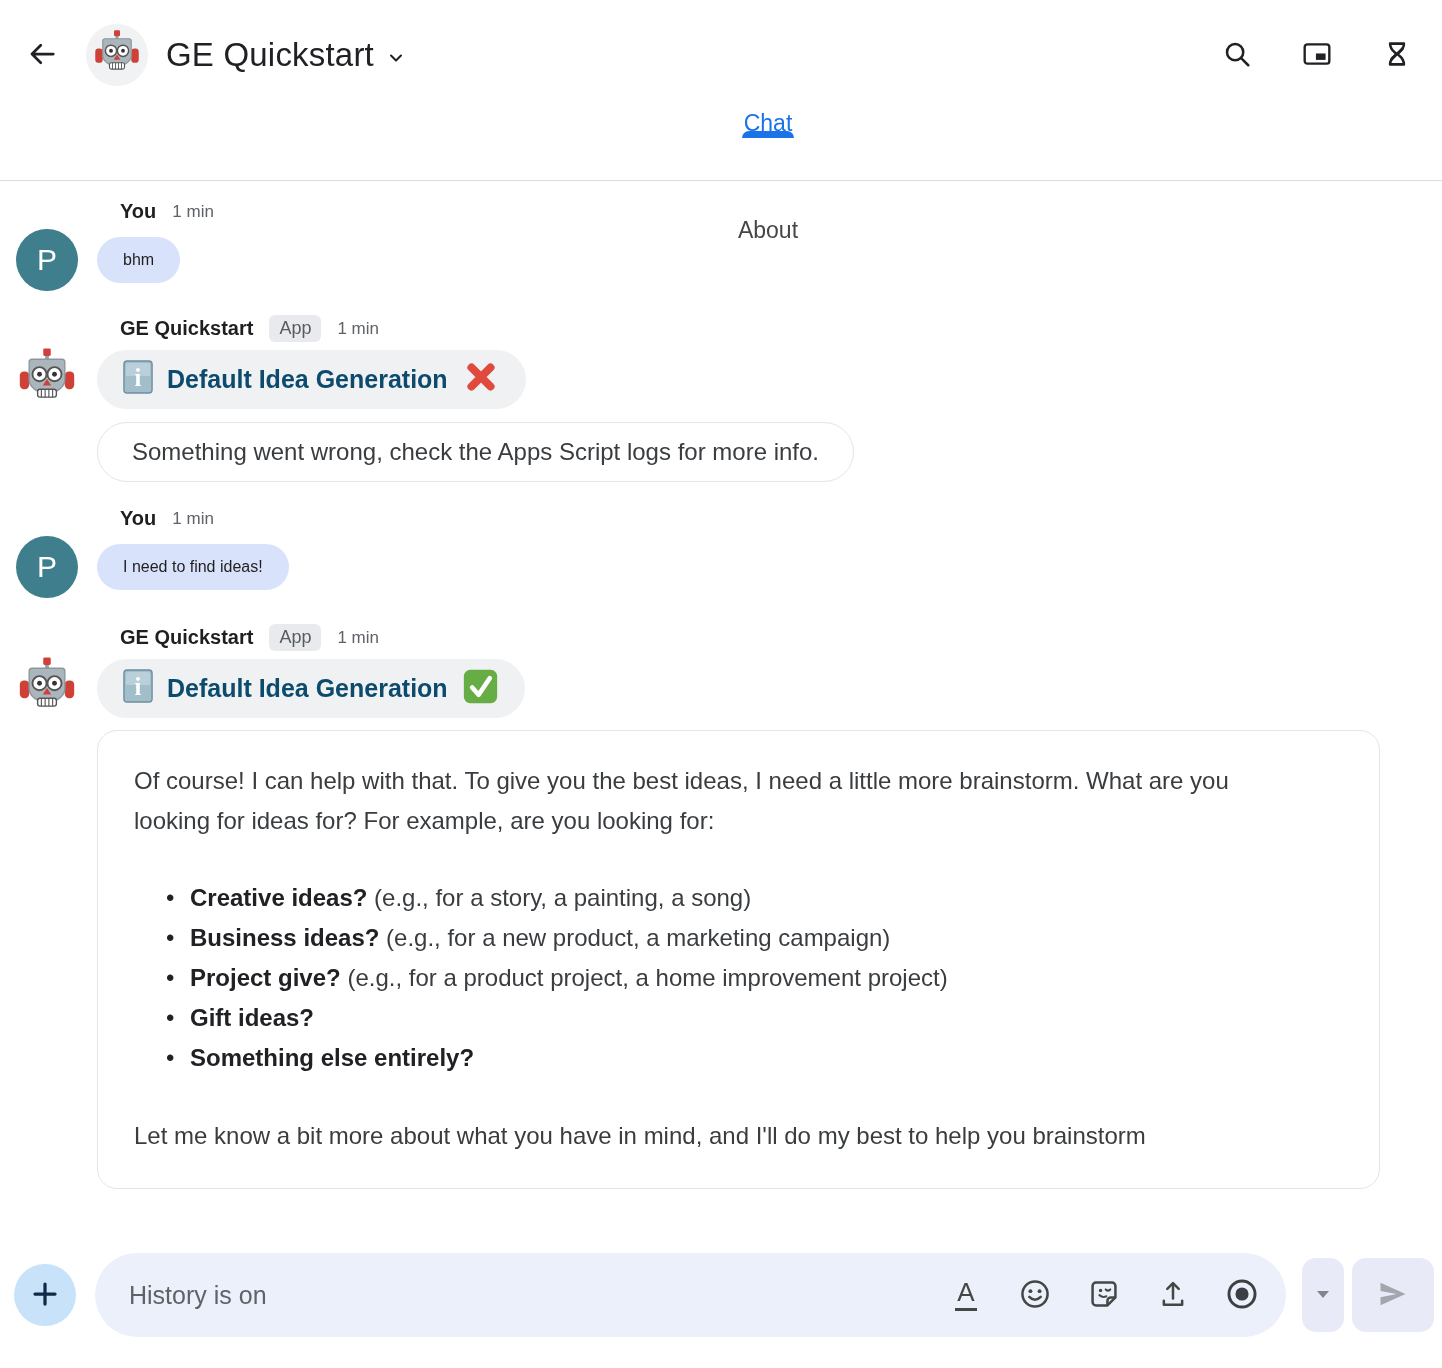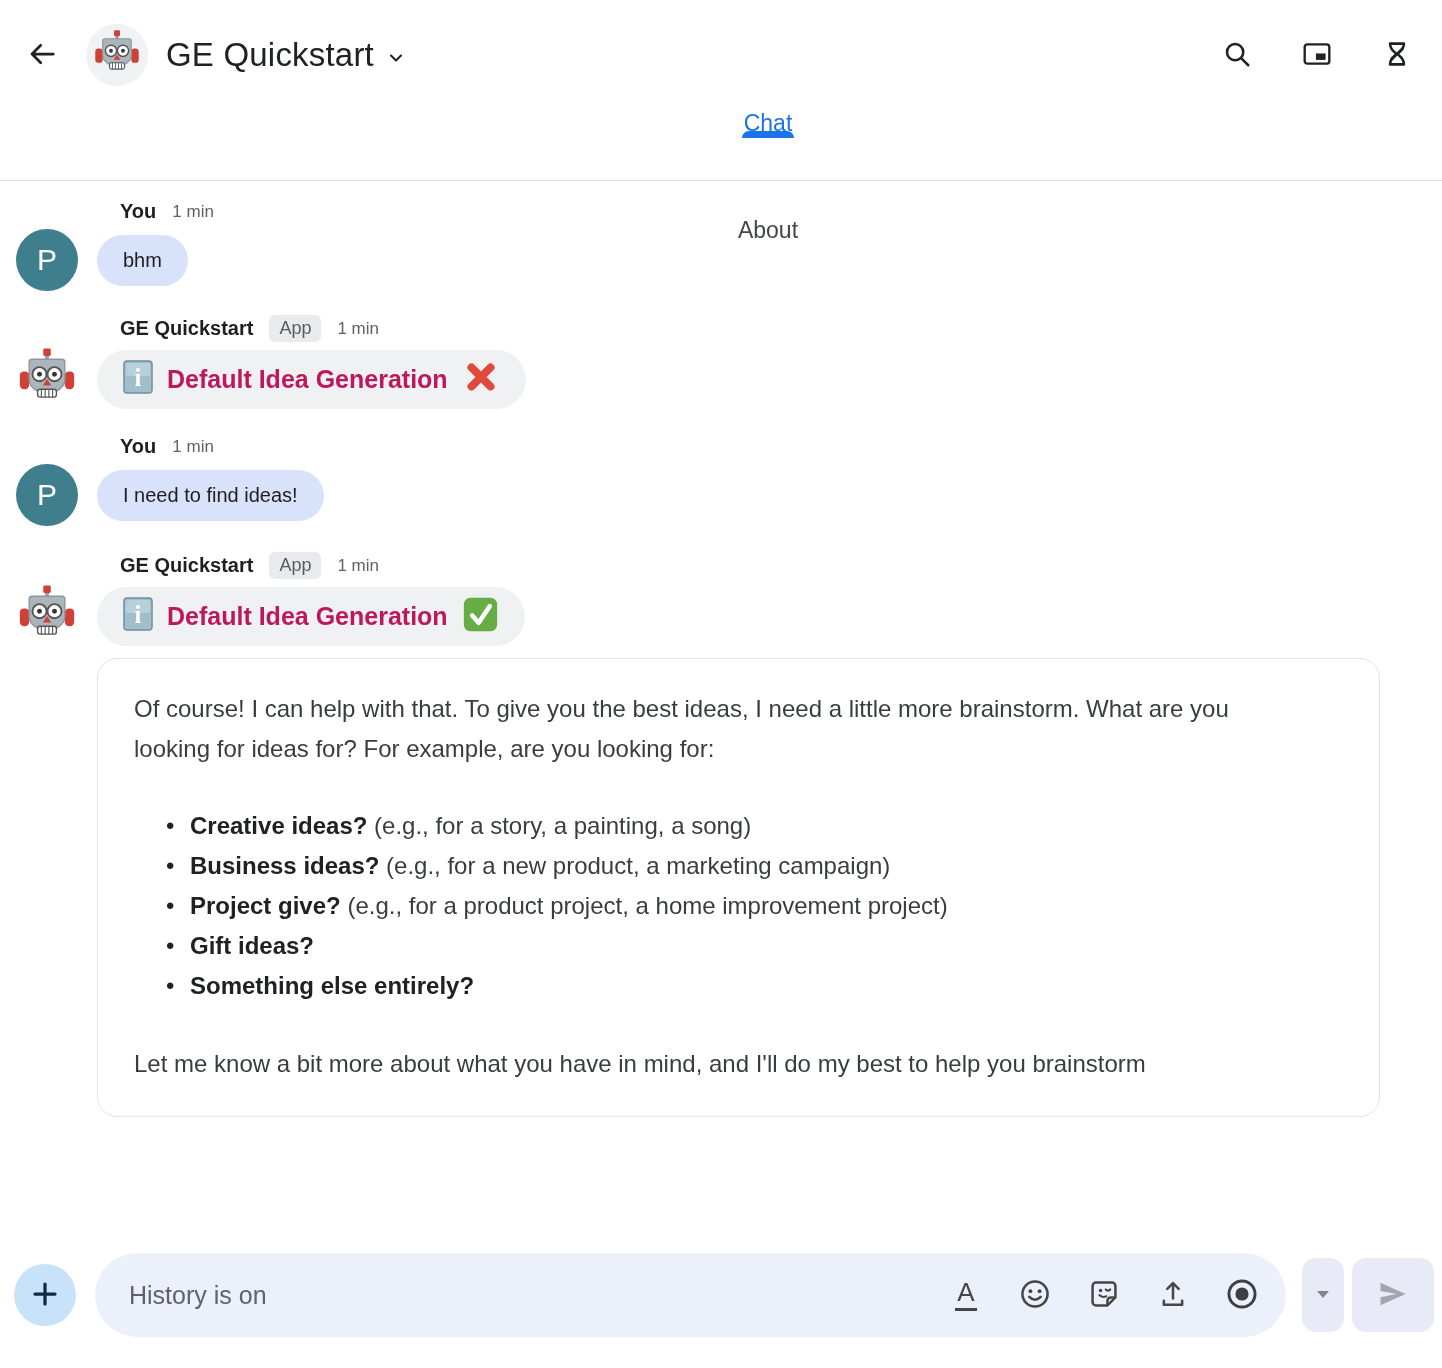--- a/index.html
+++ b/index.html
@@ -29,26 +29,26 @@
   
   .chat{position:absolute;top:181px;left:0;right:0;}
   .sender-row{margin-left:120px;display:flex;align-items:center;gap:16px;margin-bottom:6px;}
   .sender-name{font-size:20px;font-weight:700;color:#1f1f1f;}
   .app-badge{font-size:18px;color:#575b5f;background:#e9eaed;border-radius:6px;padding:3px 10px;}
   .timestamp{font-size:17px;color:#5f6368;}
   .msg-row{display:flex;align-items:center;gap:19px;padding-left:16px;}
   .avatar-user{width:62px;height:62px;border-radius:50%;background:#3f7e8c;color:#fff;
        font-size:30px;display:flex;align-items:center;justify-content:center;flex:0 0 auto;}
   .avatar-bot{width:62px;height:62px;display:flex;align-items:center;justify-content:center;flex:0 0 auto;}
-  .bubble-user{background:#d9e2fb;border-radius:29px;padding:14px 26px;font-size:20px;color:#1f1f1f;}
+  .bubble-user{background:#d9e2fb;border-radius:29px;padding:14px 26px;font-size:16px;color:#1f1f1f;}
   .bubble-app{margin-left:97px;margin-top:12px;display:inline-block;background:#fff;
        border:1.5px solid #e3e5e8;border-radius:30px;padding:15px 34px;font-size:24px;color:#3a3d40;}
   .status-chip{display:flex;align-items:center;gap:14px;background:#f0f1f2;border-radius:30px;
        height:59px;padding:0 26px;}
-  .status-chip .chip-title{font-size:25px;font-weight:700;color:#be185d;}
+  .status-chip .chip-title{font-size:25px;font-weight:700;color:#0c4a6e;}
 
   .group-2{margin-top:24px;} .group-3{margin-top:25px;} .group-4{margin-top:26px;}
   .group-1{margin-top:19px;}
 
   
   .message-card{margin-left:97px;margin-top:11px;width:1283px;box-sizing:border-box;
        border:1.5px solid #e3e5e8;border-radius:20px;padding:30px 36px 32px 36px;
        font-size:24px;line-height:40px;color:#3a3d40;background:#fff;}
   .message-card p{margin:0;}
   .card-intro{max-width:1160px;}
@@ -204,20 +204,21 @@
             </svg>
           </span>
           <span class="chip-title">Default Idea Generation</span>
           <span>
             <svg viewBox="0 0 40 40" width="38" height="38">
                 <path d="M10 10 L30 30 M30 10 L10 30" stroke="#df4a3d" stroke-width="8.5" stroke-linecap="round"></path>
               </svg>
           </span>
         </div>
       </div>
+      <div class="bubble-app">Something went wrong, check the Apps Script logs for more info.</div>
     </div>
 
     <div class="group-3">
       <div class="sender-row">
         <span class="sender-name">You</span>
         <span class="timestamp">1 min</span>
       </div>
       <div class="msg-row">
         <div class="avatar-user">
           <span>P</span>

